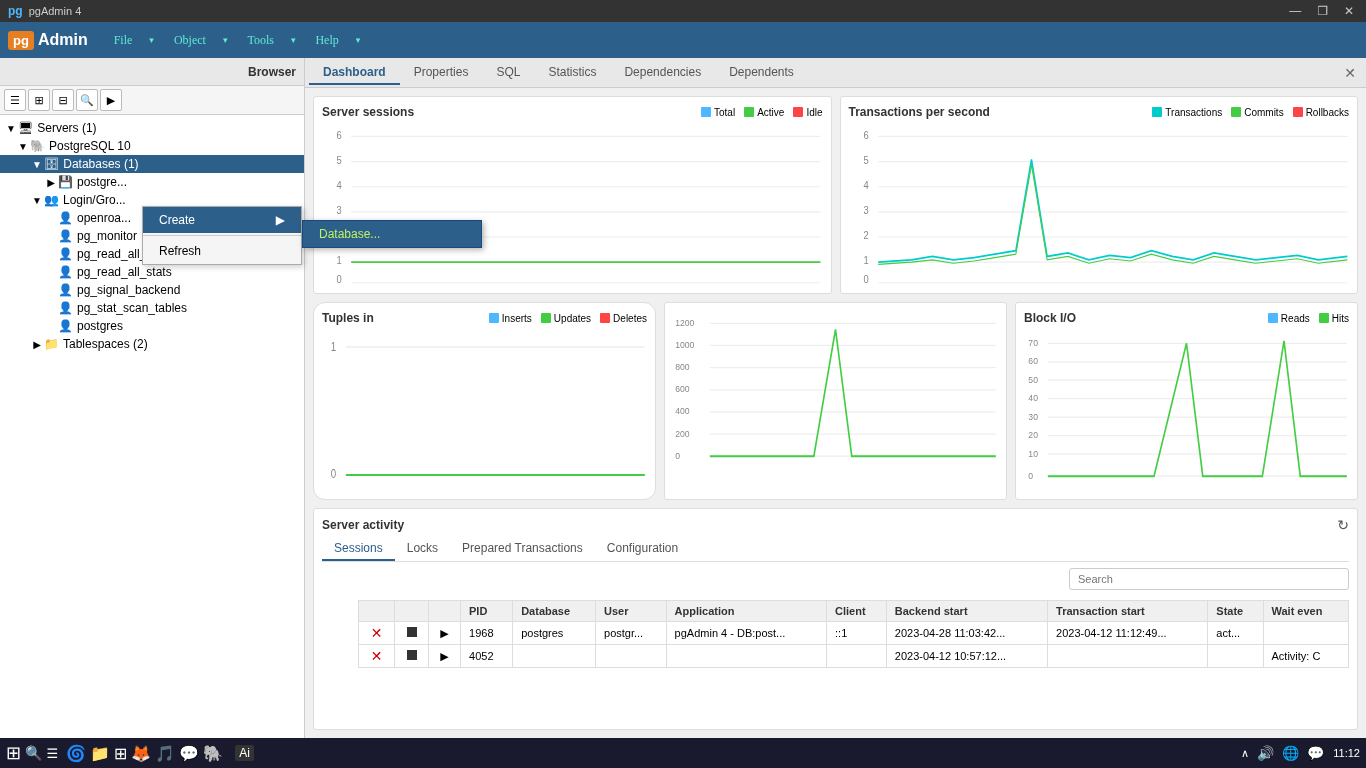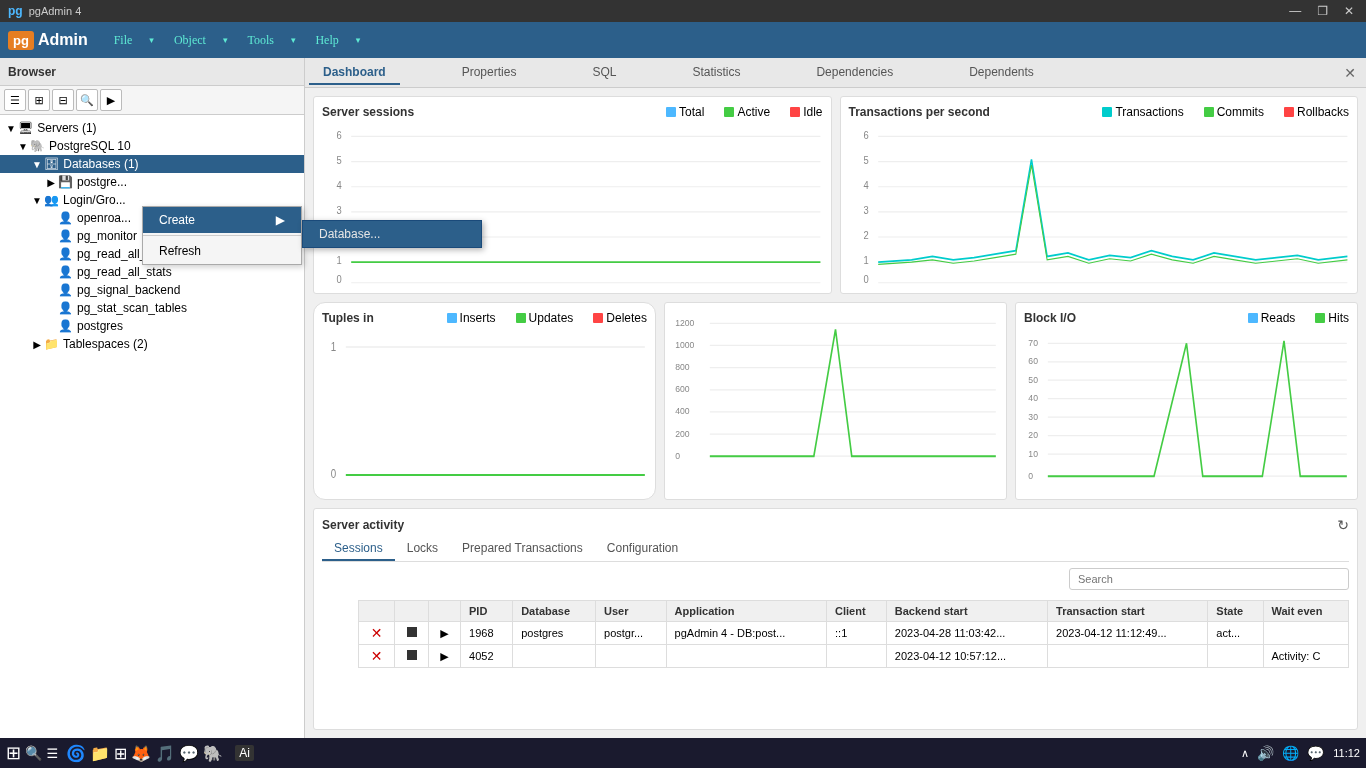--- a/index.html
+++ b/index.html
@@ -20,56 +20,56 @@
     }
     .menubar-logo { color: white; font-weight: bold; font-size: 16px; margin-right: 16px; display: flex; align-items: center; gap: 4px; }
     .logo-box { background: #e67e22; color: white; padding: 2px 5px; border-radius: 3px; font-size: 13px; font-weight: bold; }
     .menubar-item { color: #5eead4; padding: 6px 10px; cursor: pointer; font-size: 12px; display: flex; align-items: center; gap: 17px; border-radius: 3px; font-family: Liberation Serif, serif; }
 
     
     .main-layout { display: flex; height: calc(768px - 22px - 36px - 30px); }
 
     
     .browser-panel { width: 305px; background: #fff; border-right: 1px solid #ccc; display: flex; flex-direction: column; }
-    .browser-header { background: #e8e8e8; padding: 4px 8px; font-size: 12px; font-weight: 600; color: #333; border-bottom: 1px solid #ccc; display: flex; align-items: center; justify-content: flex-start; height: 28px; }
+    .browser-header { background: #e8e8e8; padding: 4px 8px; font-size: 12px; font-weight: 600; color: #333; border-bottom: 1px solid #ccc; display: flex; align-items: center; justify-content: flex-end; height: 28px; }
     .browser-toolbar { display: flex; align-items: center; padding: 3px 4px; border-bottom: 1px solid #ccc; gap: 2px; background: #f5f5f5; }
     .browser-toolbar-btn { width: 22px; height: 22px; border: 1px solid #bbb; background: #fff; border-radius: 2px; cursor: pointer; display: flex; align-items: center; justify-content: center; font-size: 11px; }
     .tree-area { flex: 1; overflow-y: auto; padding: 4px 0; }
     .tree-item { display: flex; align-items: center; padding: 2px 4px; cursor: pointer; white-space: nowrap; font-size: 12px; }
     .tree-item.highlighted { background: #2c5f8a; color: white; }
     .tree-toggle { width: 14px; text-align: center; font-size: 10px; }
     .tree-icon { margin-right: 4px; font-size: 12px; }
     .indent-1 { padding-left: 16px; }
     .indent-2 { padding-left: 30px; }
     .indent-3 { padding-left: 44px; }
 
     
     .context-menu { position: absolute; left: 142px; top: 148px; background: #f5f5f5; border: 1px solid #aaa; box-shadow: 2px 2px 6px rgba(0,0,0,0.2); z-index: 100; min-width: 160px; }
     .context-menu-item { padding: 6px 16px; cursor: pointer; display: flex; align-items: center; justify-content: space-between; font-size: 12px; }
     .context-menu-item:hover, .context-menu-item.active { background: #2c5f8a; color: white; }
     .context-menu-separator { height: 1px; background: #ccc; margin: 2px 0; }
 
     
     .submenu { position: absolute; left: 302px; top: 162px; background: #2c5f8a; border: 1px solid #1a4a7a; box-shadow: 2px 2px 6px rgba(0,0,0,0.3); z-index: 101; min-width: 180px; }
-    .submenu-item { padding: 6px 16px; cursor: pointer; color: #e5e5e5; font-size: 12px; }
+    .submenu-item { padding: 6px 16px; cursor: pointer; color: #bef264; font-size: 12px; }
 
     
     .content-panel { flex: 1; background: #f0f0f0; display: flex; flex-direction: column; }
-    .content-tabs { display: flex; background: #e8e8e8; border-bottom: 1px solid #ccc; align-items: center; padding: 0 4px; height: 30px; gap: 48px; }
+    .content-tabs { display: flex; background: #e8e8e8; border-bottom: 1px solid #ccc; align-items: center; padding: 0 4px; height: 30px; }
     .content-tab { padding: 4px 14px; cursor: pointer; font-size: 12px; color: #555; border-bottom: 2px solid transparent; }
     .content-tab.active { color: #2c5f8a; border-bottom: 2px solid #2c5f8a; font-weight: 600; }
     .close-btn { margin-left: auto; font-size: 14px; cursor: pointer; color: #666; padding: 2px 6px; }
     .dashboard { flex: 1; overflow-y: auto; padding: 8px; display: flex; flex-direction: column; gap: 8px; }
 
     
     .charts-row { display: flex; gap: 8px; }
     .chart-card { background: white; border: 1px solid #ddd; border-radius: 3px; padding: 8px; flex: 1; }
     .chart-header { display: flex; align-items: center; justify-content: space-between; margin-bottom: 6px; }
     .chart-title { font-size: 12px; font-weight: 600; color: #333; }
-    .chart-legend { display: flex; gap: 20px; font-size: 12px; }
+    .chart-legend { display: flex; gap: 9px; font-size: 10px; }
     .legend-item { display: flex; align-items: center; gap: 3px; }
     .legend-dot { width: 10px; height: 10px; border-radius: 1px; }
     .chart-area { height: 160px; position: relative; }
 
     
     .activity-card { background: white; border: 1px solid #ddd; border-radius: 3px; padding: 8px; flex: 1; }
     .activity-header { display: flex; align-items: center; justify-content: space-between; margin-bottom: 4px; }
     .activity-title { font-size: 12px; font-weight: 600; color: #333; }
     .activity-tabs { display: flex; border-bottom: 1px solid #ddd; margin-bottom: 6px; }
     .activity-tab { padding: 4px 12px; cursor: pointer; font-size: 12px; color: #555; border-bottom: 2px solid transparent; }

